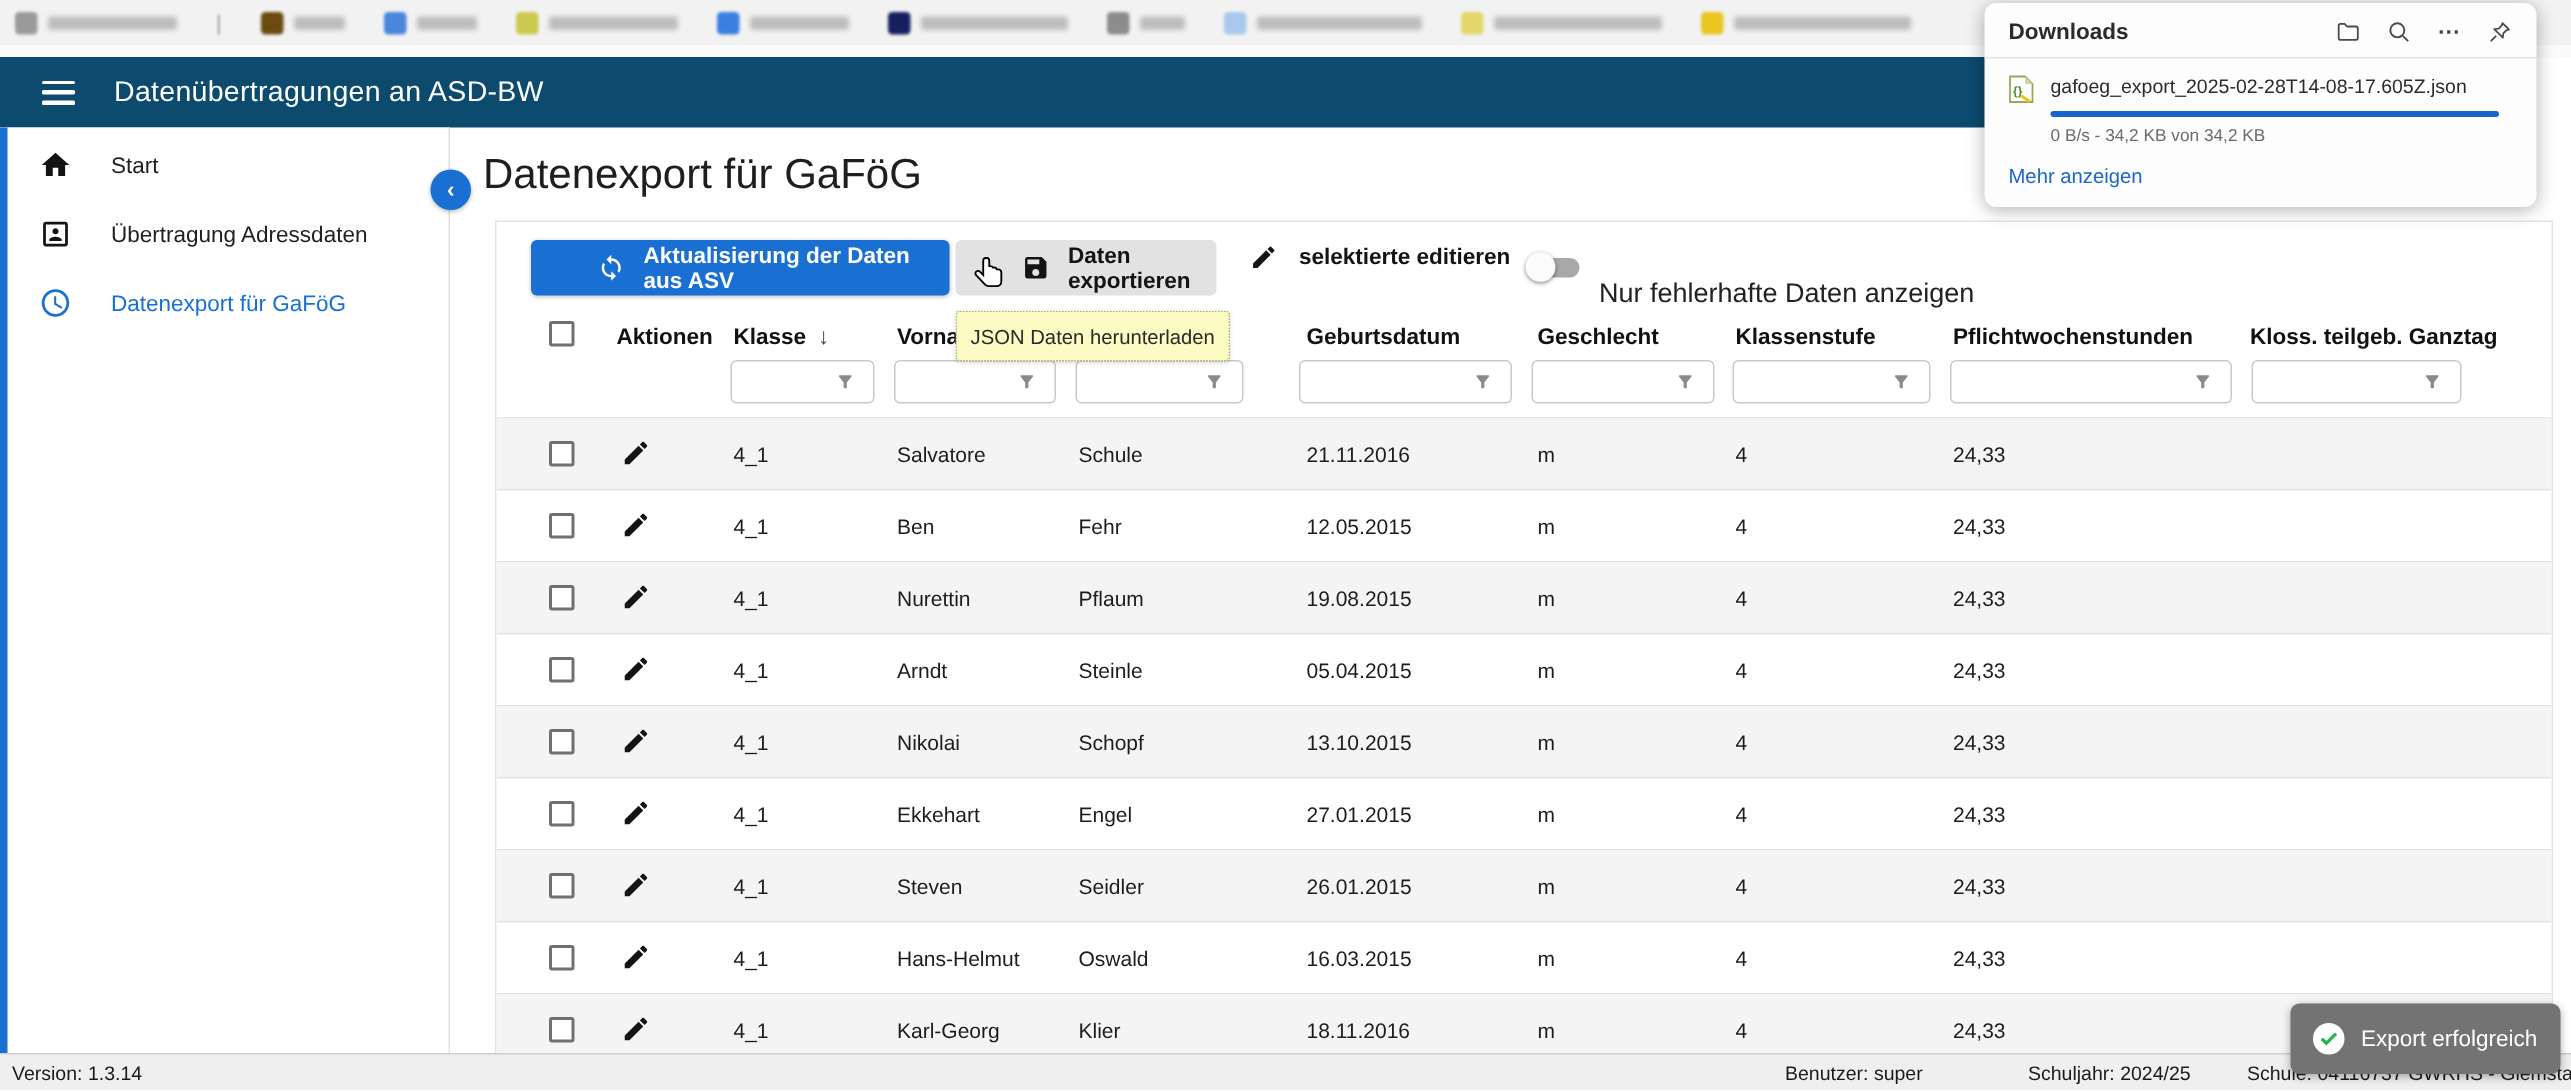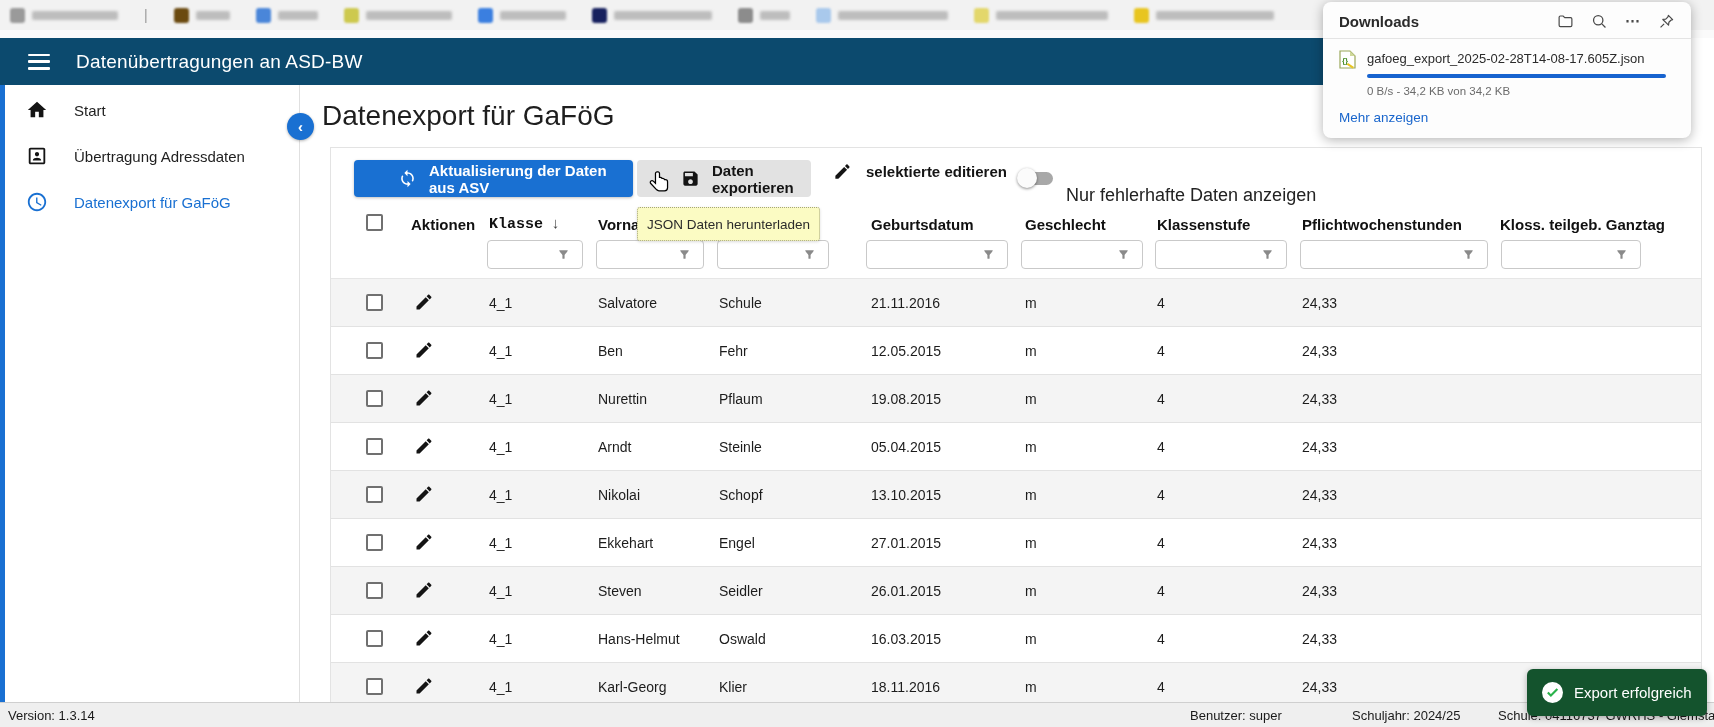--- a/index.html
+++ b/index.html
@@ -84,21 +84,21 @@
   
   .statusbar{position:absolute;left:0;top:702px;width:1714px;height:25px;background:#efefef;
              border-top:1px solid #cfcfcf;box-sizing:border-box;font-size:13px;color:#1a1a1a;}
   .statusbar span{position:absolute;top:5px;white-space:nowrap;text-align:right;}
   .st-version{left:8px;}
   .st-user{left:1190px;}
   .st-year{left:1352px;}
   .st-school{left:1498px;}
 
   
-  .toast{position:absolute;left:1527px;top:669px;width:180px;height:47px;background:#14532d;border-radius:6px;
+  .toast{position:absolute;left:1527px;top:669px;width:180px;height:47px;background:#737373;border-radius:6px;
          display:flex;align-items:center;gap:11px;padding-left:15px;box-sizing:border-box;color:#fff;
          font-size:15px;box-shadow:0 2px 6px rgba(0,0,0,.3);z-index:50;}
   .toast .chk{width:21px;height:21px;border-radius:50%;background:#fff;display:flex;align-items:center;justify-content:center;flex:0 0 auto;}
 
   
   .downloads{position:absolute;left:1323px;top:2px;width:368px;height:136px;background:#fdfdfd;border-radius:8px;
              box-shadow:0 2px 12px rgba(0,0,0,.3);z-index:60;box-sizing:border-box;padding:10px 16px 8px 16px;}
   .dl-head{display:flex;align-items:center;}
   .dl-title{font-size:15px;font-weight:bold;color:#2b2b2b;flex:1;}
   .dl-icons{display:flex;align-items:center;gap:17px;}
@@ -232,21 +232,21 @@
 
   <div class="toggle">
     <span class="track"></span>
     <span class="thumb"></span>
   </div>
   <div class="toggle-label">Nur fehlerhafte Daten anzeigen</div>
 
   <div class="thead" id="thead">
       <span class="checkbox"></span>
       <span class="hcell" style="left: 80px;">Aktionen</span>
-      <span class="hcell" style="left: 158px; font-family: Liberation Mono, monospace;">Klasse<span class="sort-arrow">↓</span></span>
+      <span class="hcell" style="left: 158px;">Klasse<span class="sort-arrow">↓</span></span>
       <span class="hcell" style="left: 267px;">Vorname</span>
       <span class="hcell" style="left: 388px;">Familienname</span>
       <span class="hcell" style="left: 540px;">Geburtsdatum</span>
       <span class="hcell" style="left: 694px;">Geschlecht</span>
       <span class="hcell" style="left: 826px;">Klassenstufe</span>
       <span class="hcell" style="left: 971px;">Pflichtwochenstunden</span>
       <span class="hcell" style="left: 1169px;">Kloss. teilgeb. Ganztag</span>
     </div>
   <div class="filters" id="filters">
       <span class="filter-box" style="left: 156px; width: 96px;">

